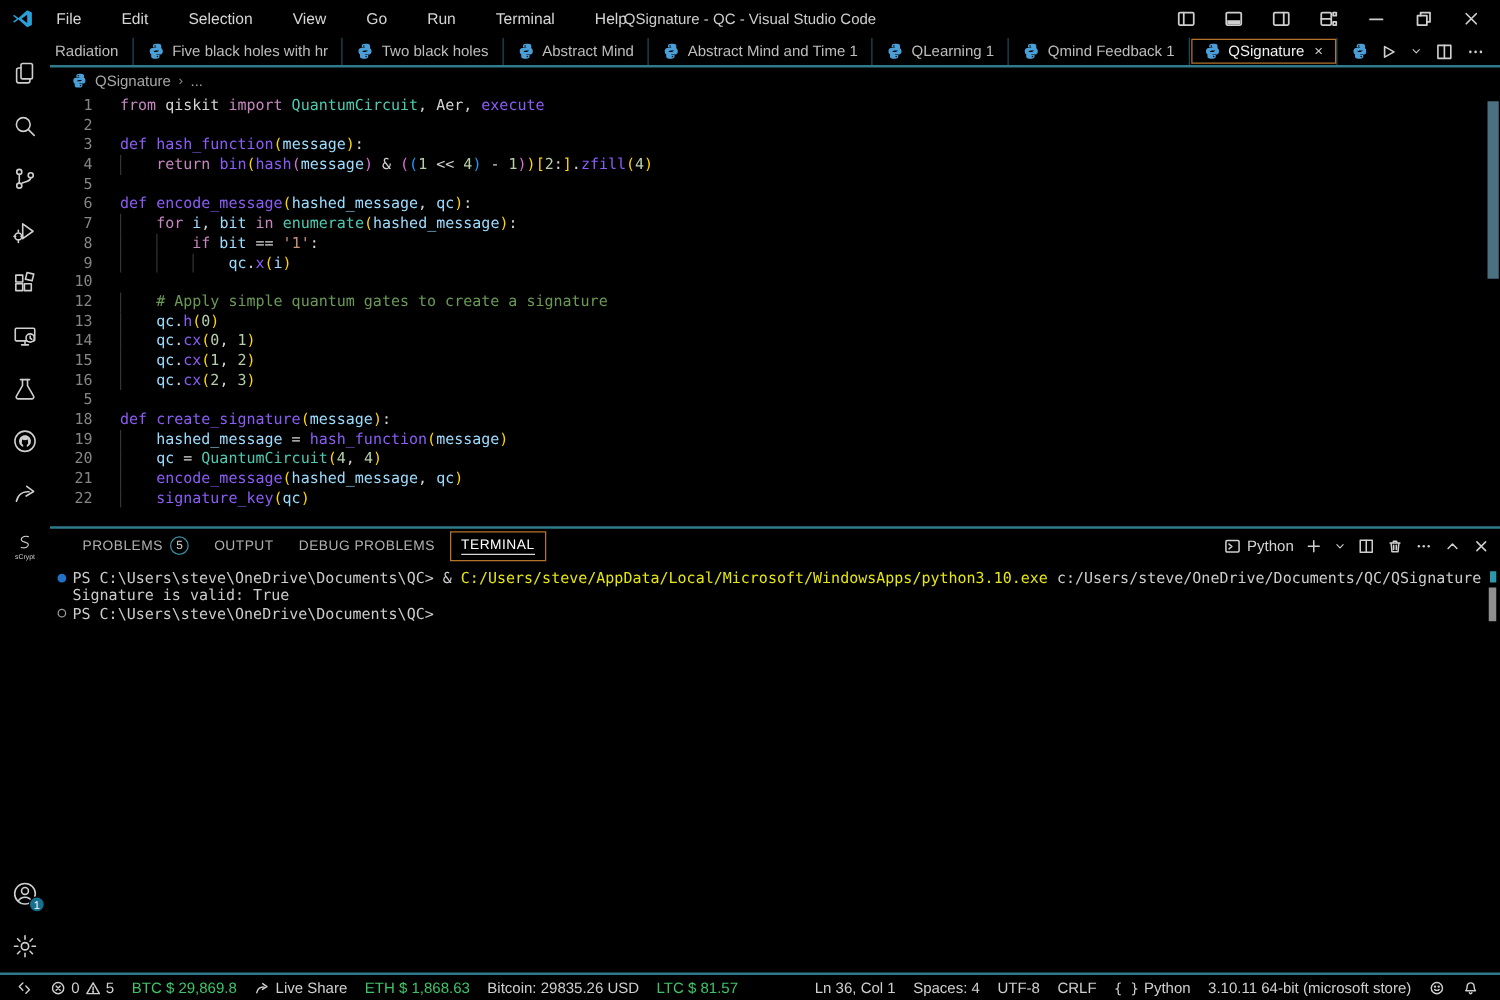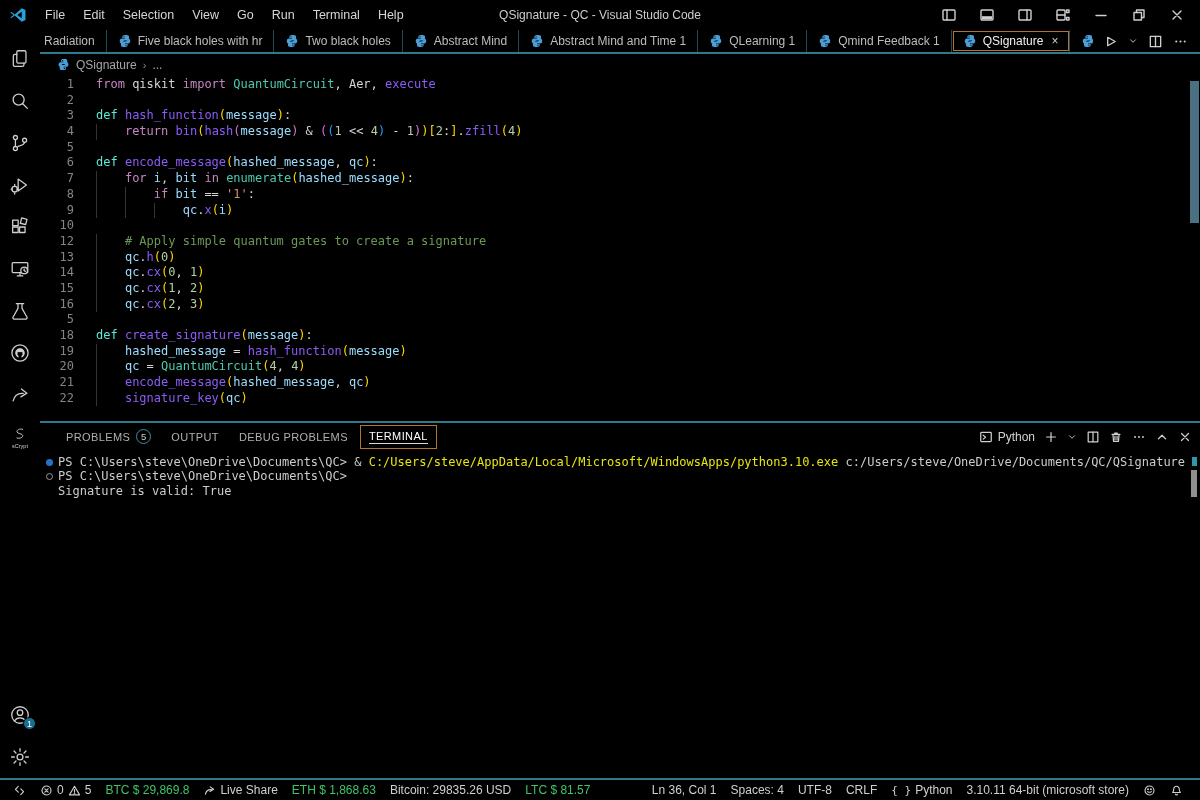--- a/index.html
+++ b/index.html
@@ -3,21 +3,21 @@
 <meta charset="utf-8">
 <style>
   * { box-sizing: border-box; margin: 0; padding: 0; }
   html,body { width:1200px; height:800px; background:#000; overflow:hidden;
     font-family:"Liberation Sans", sans-serif; }
   .app { width:1200px; height:800px; display:flex; flex-direction:column; background:#000; color:#cfcfcf; }
 
   
   .titlebar { height:30px; flex:none; display:flex; align-items:center; background:#000; position:relative; }
   .logo { width:18px; height:18px; margin:0 10px 0 9px; display:inline-flex; }
-  .menubar { display:flex; gap:2px; }
+  .menubar { display:flex; gap:16px; }
   .menu-item { padding:3px 8px; font-size:12.5px; color:#d6d6d6; border-radius:4px; cursor:default; }
   .wintitle { position:absolute; left:0; right:0; text-align:center; font-size:12px; color:#cdcdcd; pointer-events:none; }
   .win-controls { margin-left:auto; display:flex; align-items:center; gap:4px; padding-right:6px; z-index:2; }
   .wc { width:34px; height:26px; display:inline-flex; align-items:center; justify-content:center; }
   .wc .ic { display:inline-flex; }
 
   
   .main { flex:1; display:flex; min-height:0; }
   .activitybar { width:40px; flex:none; display:flex; flex-direction:column; align-items:center; padding-top:8px; gap:0; }
   .ab-item { width:40px; height:42px; display:flex; align-items:center; justify-content:center; position:relative; flex-direction:column; }
@@ -48,21 +48,21 @@
   .breadcrumb .ic { width:13px; height:13px; display:inline-flex; }
   .bc-sep { color:#8a8a8a; font-size:11px; }
 
   
   .code-area { height:346px; flex:none; position:relative; overflow:hidden;
     font-family:"DejaVu Sans Mono", monospace; font-size:12px; line-height:15.7px; padding-top:2px; }
   .code-line { display:flex; height:15.7px; }
   .num { width:34px; flex:none; text-align:right; color:#858585; user-select:none; }
   .line-content { position:relative; white-space:pre; margin-left:22px; flex:1; color:#d4d4d4; }
   .guide { position:absolute; top:0; bottom:0; width:1px; background:#333; }
-  .tk-kw{color:#C586C0}.tk-defkw{color:#5eead4}.tk-fn{color:#8b5cf6}.tk-cls{color:#4EC9B0}
+  .tk-kw{color:#C586C0}.tk-defkw{color:#8b5cf6}.tk-fn{color:#8b5cf6}.tk-cls{color:#4EC9B0}
   .tk-var{color:#9CDCFE}.tk-param{color:#9CDCFE}.tk-num{color:#B5CEA8}.tk-str{color:#CE9178}
   .tk-com{color:#6A9955}.tk-fg{color:#d4d4d4}
   .tk-b1{color:#FFD700}.tk-b2{color:#DA70D6}.tk-b3{color:#179FFF}
   .vscroll { position:absolute; right:1px; top:6px; width:9px; height:142px; background:#4B7082; }
 
   
   .panel { flex:1; min-height:0; border-top:2px solid #2F7A8C; display:flex; flex-direction:column; position:relative; }
   .panel-header { height:27px; flex:none; display:flex; align-items:center; padding:0 8px 0 18px; }
   .panel-tabs { display:flex; align-items:center; gap:4px; flex:1; }
   .panel-tab { font-size:11px; letter-spacing:.4px; color:#b0b0b0; padding:4px 8px; display:flex; align-items:center; gap:6px; }
@@ -581,22 +581,22 @@
                 <span class="ic" style="width: 14px; height: 14px;">
                   <svg viewBox="0 0 16 16" fill="none" stroke="#cfcfcf" stroke-width="1.4" stroke-linecap="round" stroke-linejoin="round">
                     <path d="M4 4l8 8M12 4l-8 8"></path>
                   </svg>
                 </span>
               </span>
             </div>
         </div>
         <div class="terminal">
             <div class="t-line"><span class="t-gutter"><span class="dot-filled"></span></span><span class="t-fg">PS C:\Users\steve\OneDrive\Documents\QC&gt; &amp; </span><span class="t-yellow">C:/Users/steve/AppData/Local/Microsoft/WindowsApps/python3.10.exe</span><span class="t-fg"> c:/Users/steve/OneDrive/Documents/QC/QSignature</span></div>
+            <div class="t-line"><span class="t-gutter"></span><span class="t-fg">Signature is valid: True</span></div>
             <div class="t-line"><span class="t-gutter"><span class="dot-open"></span></span><span class="t-fg">PS C:\Users\steve\OneDrive\Documents\QC&gt;</span></div>
-            <div class="t-line"><span class="t-gutter"></span><span class="t-fg">Signature is valid: True</span></div>
           </div>
         <div class="term-tick"></div>
         <div class="term-thumb"></div>
       </div>
     </div>
   </div>
 
   <div class="statusbar">
     <div class="sb-side" id="sb-left">
         <span class="sb-item">

